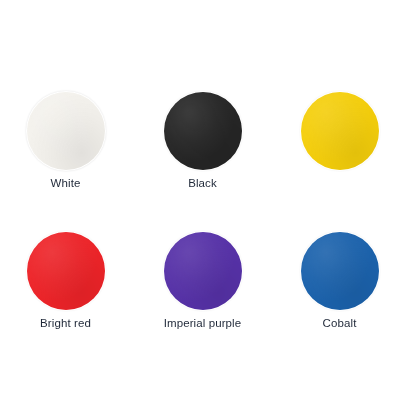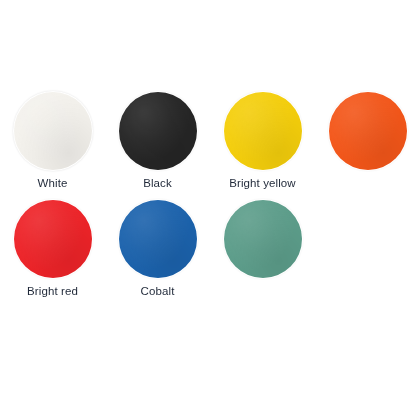--- a/index.html
+++ b/index.html
@@ -19,27 +19,28 @@
   #swatch-chart {
     position: relative;
     width: 420px;
     height: 420px;
     background: #ffffff;
   }
 
   .swatch-grid {
     position: absolute;
     top: 92px;
-    left: 0;
+    left: 13px;
     width: 351px;
     display: grid;
     grid-template-columns: repeat(4, 105px);
     grid-auto-rows: 108px;
     row-gap: 0px;
     column-gap: 0px;
+    gap: 32px;
   }
 
   .swatch-cell {
     position: relative;
     width: 105px;
     height: 108px;
     display: flex;
     flex-direction: column;
     align-items: center;
   }
@@ -102,32 +103,35 @@
       <div class="swatch-label">White</div>
     </div>
 
     <div class="swatch-cell">
       <div class="swatch-disc" style="background-color: rgb(38, 38, 38);"></div>
       <div class="swatch-label">Black</div>
     </div>
 
     <div class="swatch-cell">
       <div class="swatch-disc" style="background-color: rgb(245, 207, 12);"></div>
-      <div class="swatch-label">Bright yellow</div>
     </div>
 
     <div class="swatch-cell">
       <div class="swatch-disc" style="background-color: rgb(244, 87, 26);"></div>
     </div>
 
     <div class="swatch-cell">
       <div class="swatch-disc" style="background-color: rgb(238, 36, 41);"></div>
       <div class="swatch-label">Bright red</div>
     </div>
 
+    <div class="swatch-cell">
+      <div class="swatch-disc" style="background-color: rgb(87, 50, 168);"></div>
+      <div class="swatch-label">Imperial purple</div>
+    </div>
 
     <div class="swatch-cell">
       <div class="swatch-disc" style="background-color: rgb(28, 99, 173);"></div>
       <div class="swatch-label">Cobalt</div>
     </div>
 
     <div class="swatch-cell">
       <div class="swatch-disc" style="background-color: rgb(93, 158, 139);"></div>
     </div>
 

